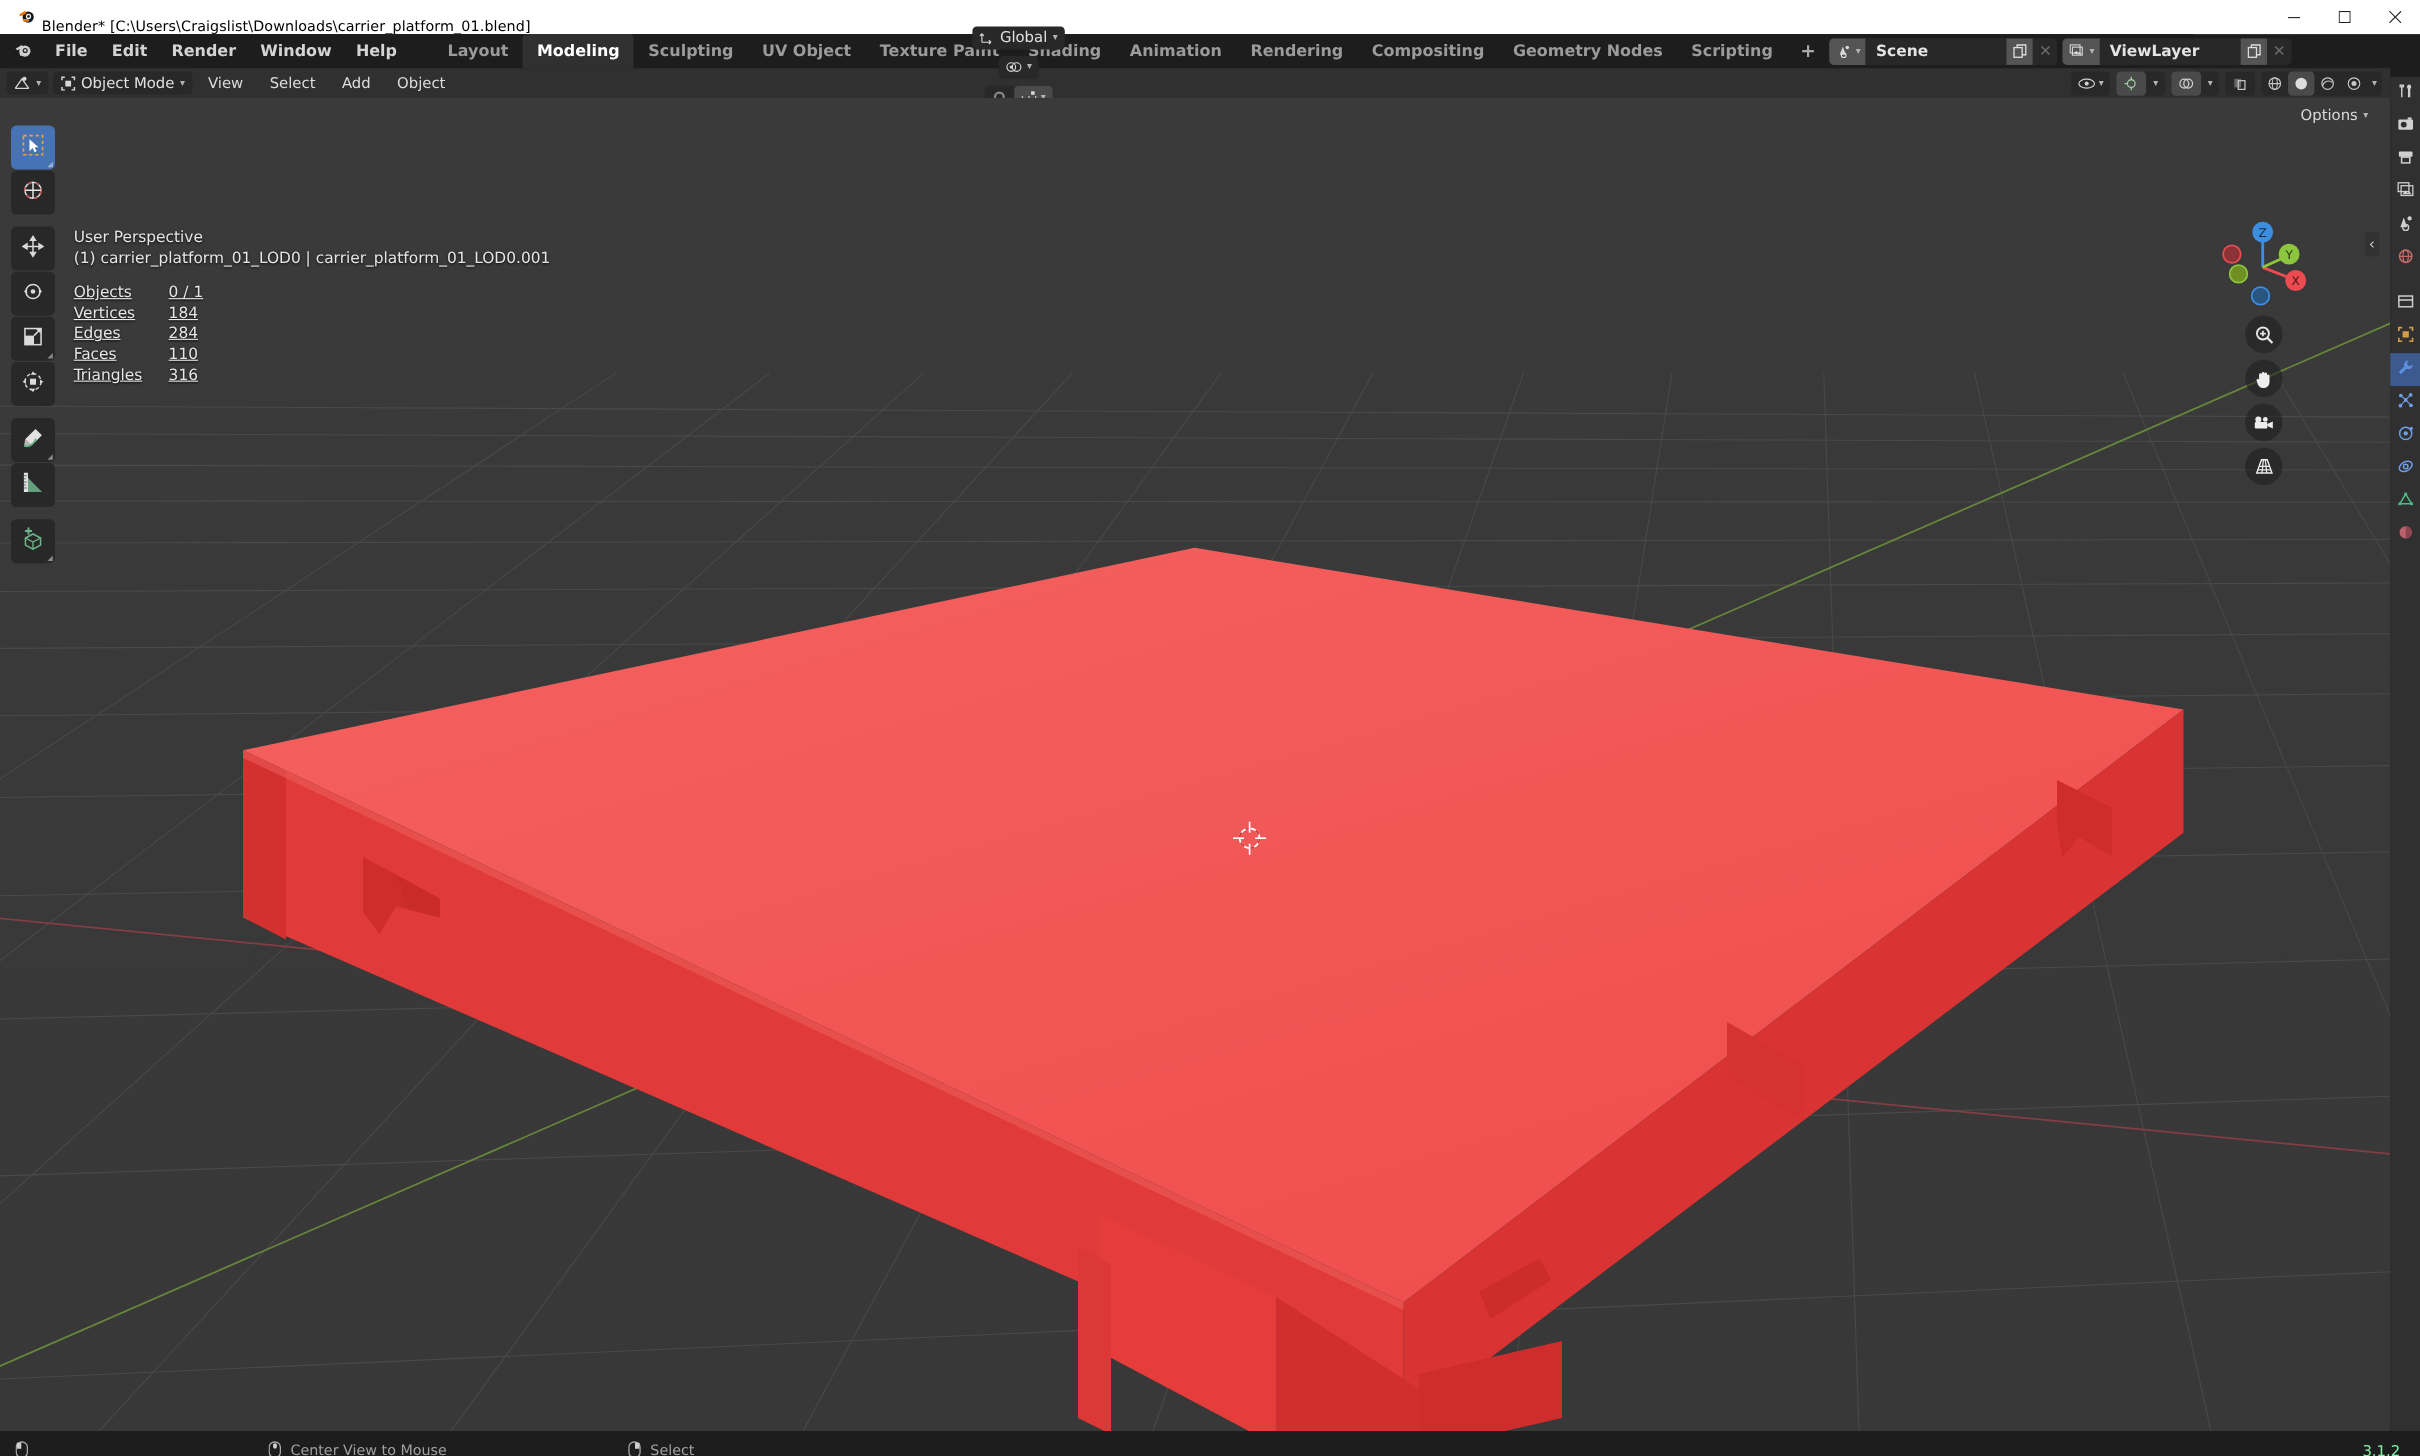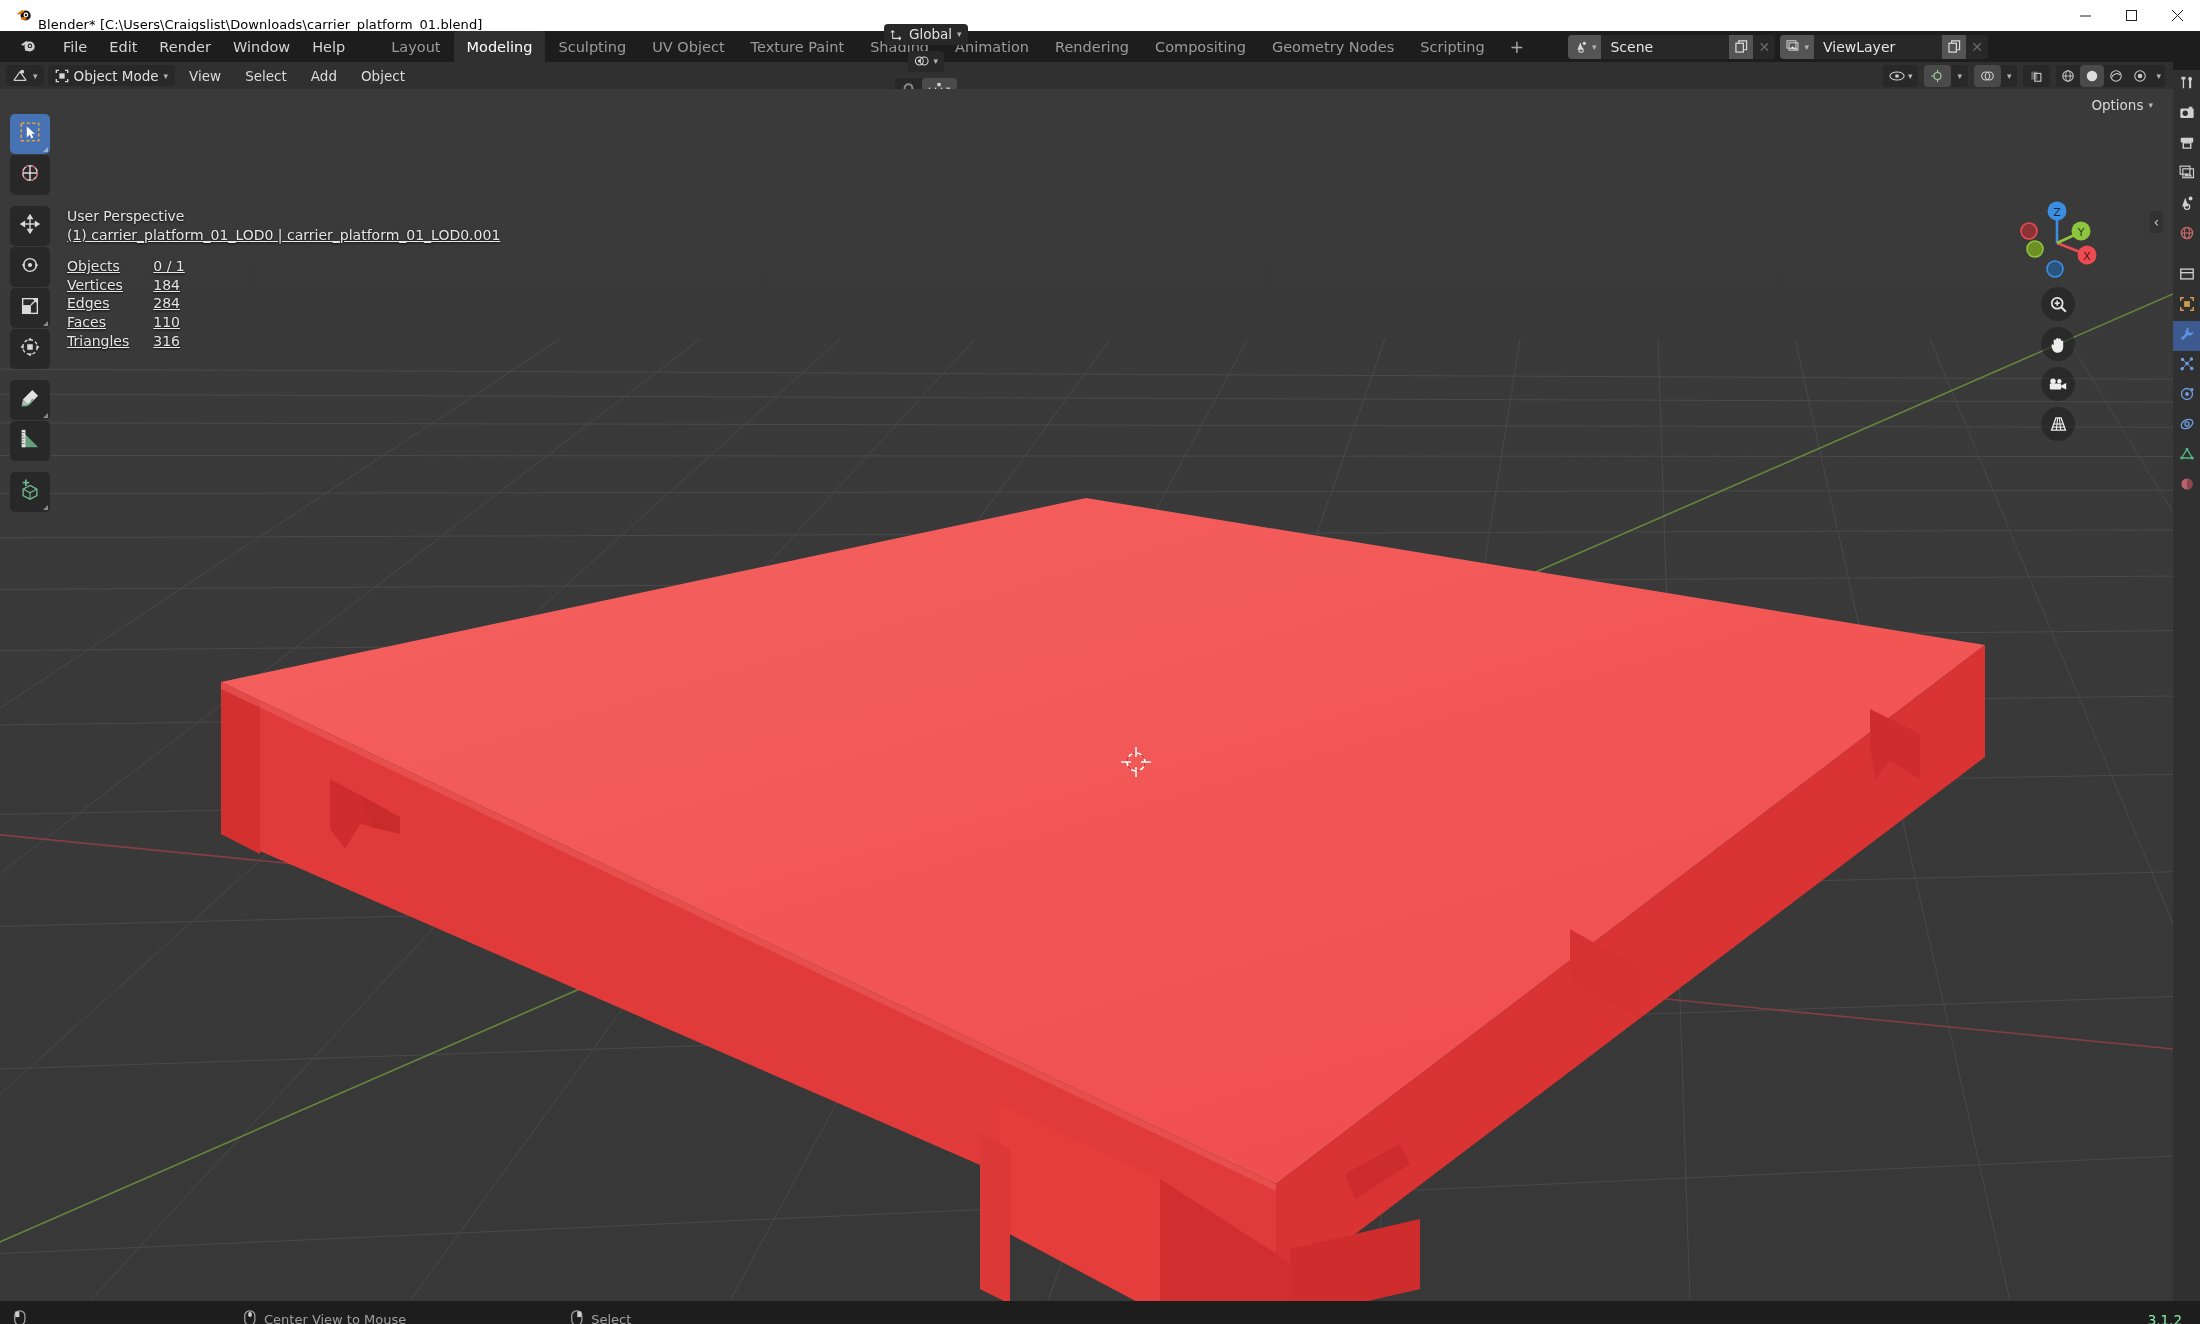--- a/index.html
+++ b/index.html
@@ -20,21 +20,21 @@
   }
   .titlebar .tb-icon { width: 30px; margin-left: 8px; display: flex; align-items: center; justify-content: center; }
   .titlebar .tb-text { font-size: 13px; color: #000; letter-spacing: .1px; margin-top: 18px; }
   .tb-btns { margin-left: auto; display: flex; height: 31px; }
   .tb-btn { width: 46px; height: 31px; display: flex; align-items: center; justify-content: center;
             color: #222; font-size: 14px; }
 
   
   .topbar {
     position: absolute; left: 0; top: 31px; width: 1994px; height: 31px;
-    background: #1d1d1d; display: flex; align-items: center;
+    background: #1d1d1d; display: flex; align-items: center; font-weight: bold;
   }
   .blender-logo { width: 30px; display: flex; justify-content: center; align-items: center; margin-left: 12px; }
   .menu { display: flex; align-items: center; margin-left: 10px; }
   .menu-item {
     font-size: 14.5px; color: #d4d4d4; padding: 3px 11px; border-radius: 3px; white-space: nowrap;
   }
   .ws-tabs { display: flex; align-items: flex-end; height: 31px; margin-left: 22px; }
   .ws-tab {
     font-size: 14.5px; color: #9b9b9b; padding: 6px 13px 6px 13px; height: 31px;
     display: flex; align-items: center; white-space: nowrap;
@@ -94,21 +94,21 @@
   .tool-btn.active { background: #4772b3; }
   .tool-gap { height: 9px; }
   .corner { position: absolute; right: 2px; bottom: 2px; width: 0; height: 0;
             border-left: 5px solid transparent; border-bottom: 5px solid rgba(255,255,255,.45); }
 
   .stats {
     position: absolute; left: 67px; top: 118px; z-index: 5;
     color: #e6e6e6; font-size: 14px; line-height: 18.6px;
     text-shadow: 0 1px 2px rgba(0,0,0,.85);
   }
-  .stats .line2 { margin-bottom: 13px; text-decoration: underline; }
+  .stats .line2 { margin-bottom: 13px; }
   .stats table { border-collapse: collapse; text-decoration: underline; }
   .stats td { padding: 0; font-size: 14px; color: #e6e6e6; line-height: 18.6px; }
   .stats td.lbl { padding-right: 24px; }
 
   .options-btn {
     position: absolute; right: 14px; top: 6px; z-index: 5;
     display: flex; align-items: center; gap: 5px;
     color: #d8d8d8; font-size: 13.5px; background: rgba(40,40,40,.0);
     padding: 2px 6px; border-radius: 3px;
   }

